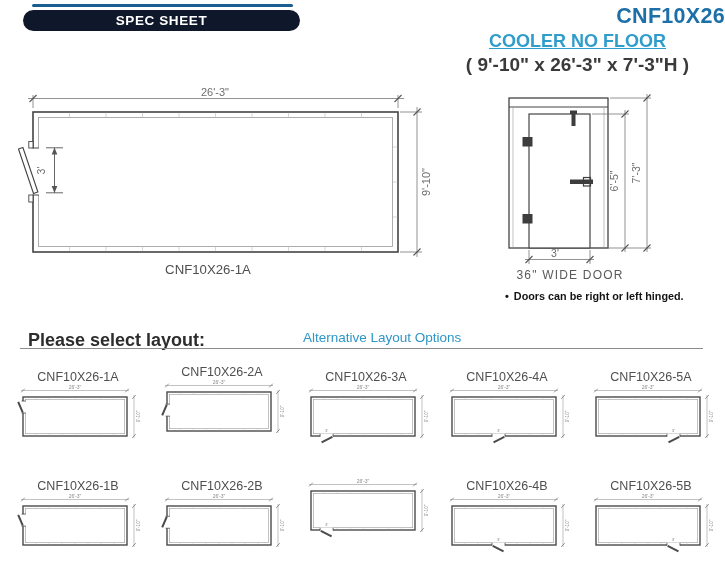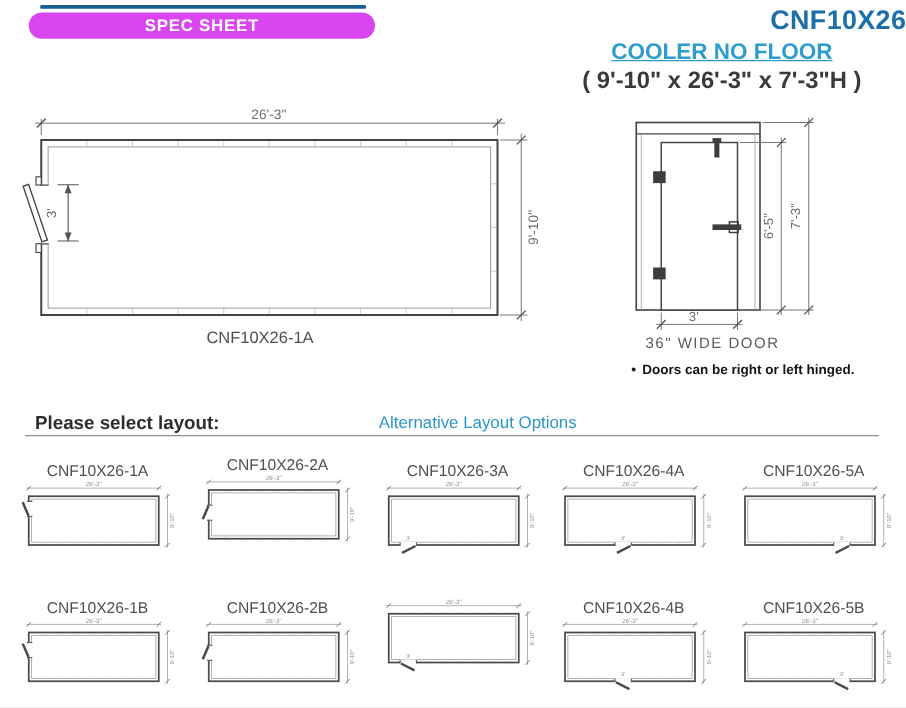--- a/index.html
+++ b/index.html
@@ -1,35 +1,35 @@
 <!DOCTYPE html>
 <html><head>
 <meta charset="utf-8">
 <style>
   html,body{margin:0;padding:0;background:#e8e8e8;}
   .page{position:relative;width:725px;height:566px;background:#fff;overflow:hidden;
         font-family:"Liberation Sans", sans-serif;}
   .abs{position:absolute;}
   
   .top-rule{left:32px;top:4px;width:261px;height:3px;background:#1A5E91;border-radius:2px;}
-  .banner{left:23px;top:10px;width:277px;height:21px;background:#d946ef;border-radius:11px;
+  .banner{left:23px;top:10px;width:277px;height:21px;background:#0f172a;border-radius:11px;
           color:#fff;font-weight:bold;font-size:13.5px;letter-spacing:.6px;
           display:flex;align-items:center;justify-content:center;}
   .title-block{left:430px;top:4px;width:295px;text-align:center;}
   .model{font-size:21.5px;font-weight:bold;color:#1D6FA8;letter-spacing:.3px;text-align:right;}
   .product{font-size:18px;font-weight:bold;color:#2F9DCB;margin-top:2px;text-decoration:underline;}
   .size{font-size:19px;font-weight:600;color:#3A3A3A;margin-top:2px;}
   
   .plan-svg{left:10px;top:86px;}
   .elev-svg{left:485px;top:86px;}
   .note{left:505px;top:290px;width:230px;display:flex;gap:5px;align-items:flex-start;
         font-size:10.8px;font-weight:600;color:#141414;}
   .note .dot{font-size:11px;line-height:12px;}
   
-  .prompt{left:28px;top:330px;font-size:15px;font-weight:bold;color:#2D2D2D;}
+  .prompt{left:28px;top:330px;font-size:18px;font-weight:bold;color:#2D2D2D;}
   .alt-heading{left:303px;top:330px;font-size:13.5px;font-weight:normal;color:#2E96C6;}
   .rule{left:20px;top:348px;width:683px;height:1px;background:#8C8C8C;}
   
   .thumb{width:140px;}
   .thumb-label{height:14px;line-height:14px;text-align:center;font-size:12.5px;color:#4F4F4F;
                margin-bottom:1px;}
   .thumb-svg{display:block;width:140px;height:74px;}
   svg text{font-family:"Liberation Sans", sans-serif;}
 </style>
 </head>

